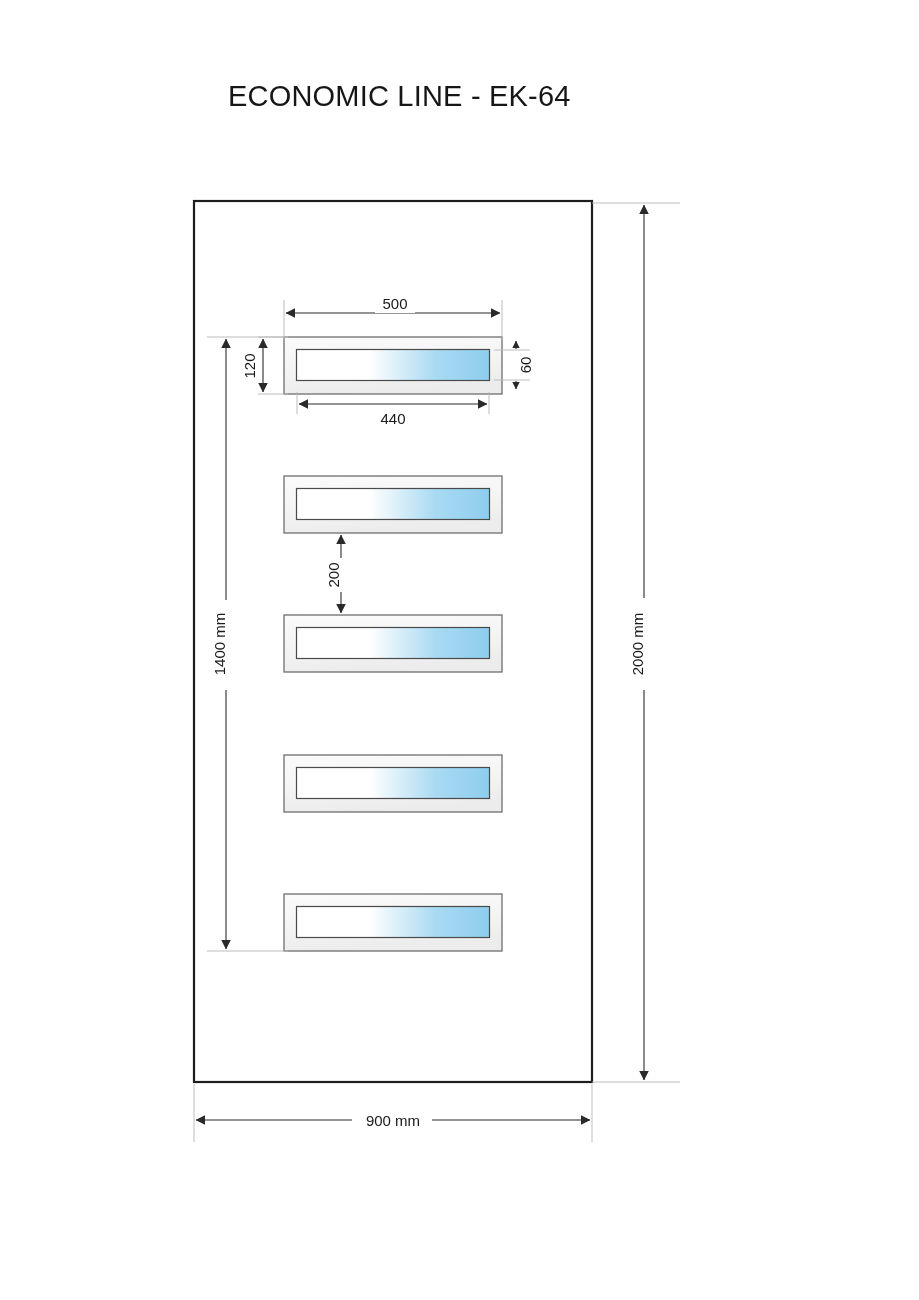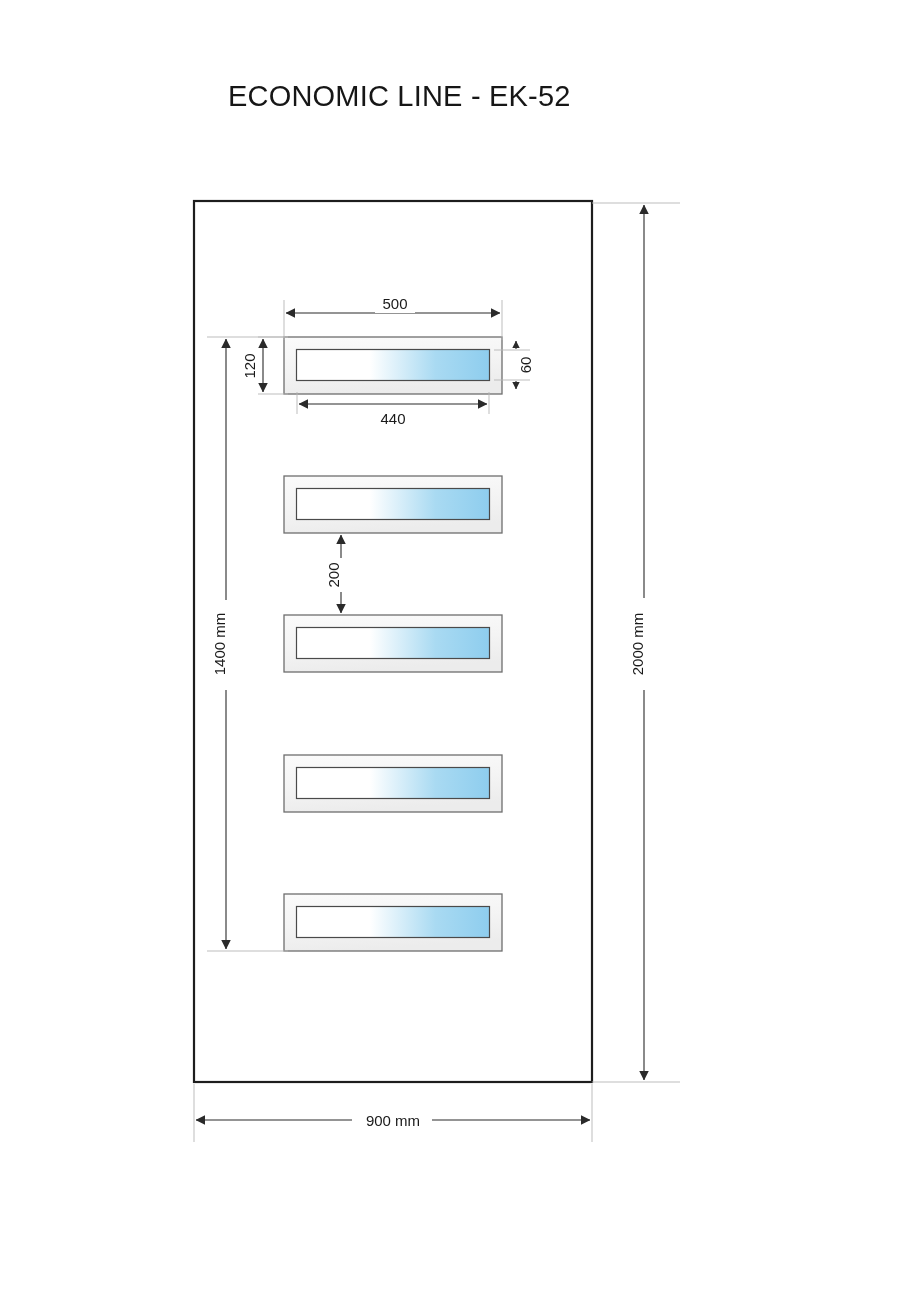--- a/index.html
+++ b/index.html
@@ -18,21 +18,21 @@
   .dimtxt{
     font-family:"Liberation Sans", sans-serif;
     font-size:15px;fill:#1a1a1a;
   }
 </style>
 </head>
 <body>
 
 <div id="stage">
 
-  <div class="title">ECONOMIC LINE - EK-52</div>
+  <div class="title">ECONOMIC LINE - EK-64</div>
 
   <svg viewBox="0 0 919 1300" xmlns="http://www.w3.org/2000/svg">
     <defs>
       <linearGradient id="glassGrad" x1="0" y1="0" x2="1" y2="0">
         <stop offset="0%" stop-color="#ffffff"></stop>
         <stop offset="38%" stop-color="#ffffff"></stop>
         <stop offset="72%" stop-color="#a9daf2"></stop>
         <stop offset="100%" stop-color="#8ecdee"></stop>
       </linearGradient>
       <linearGradient id="frameGrad" x1="0" y1="0" x2="0.25" y2="1">

